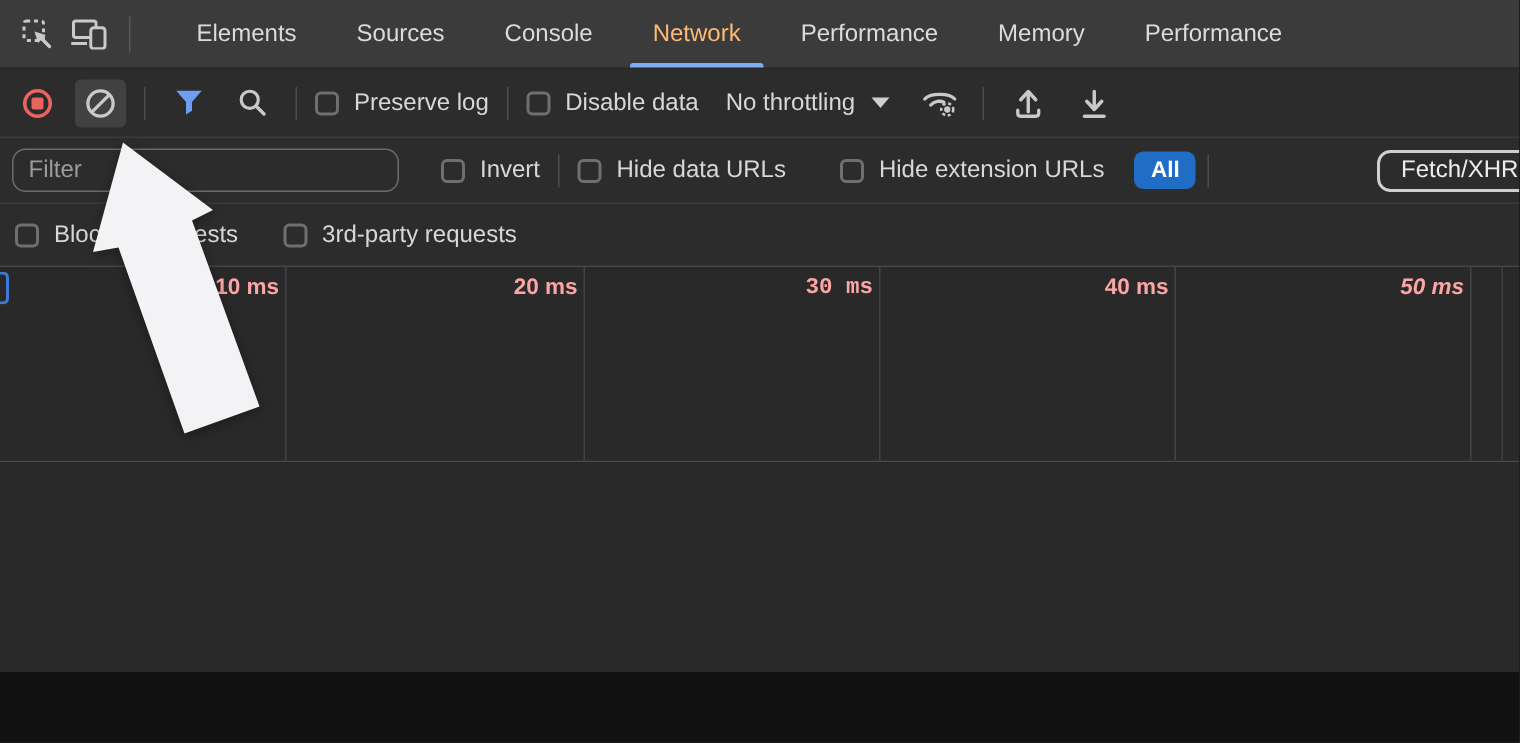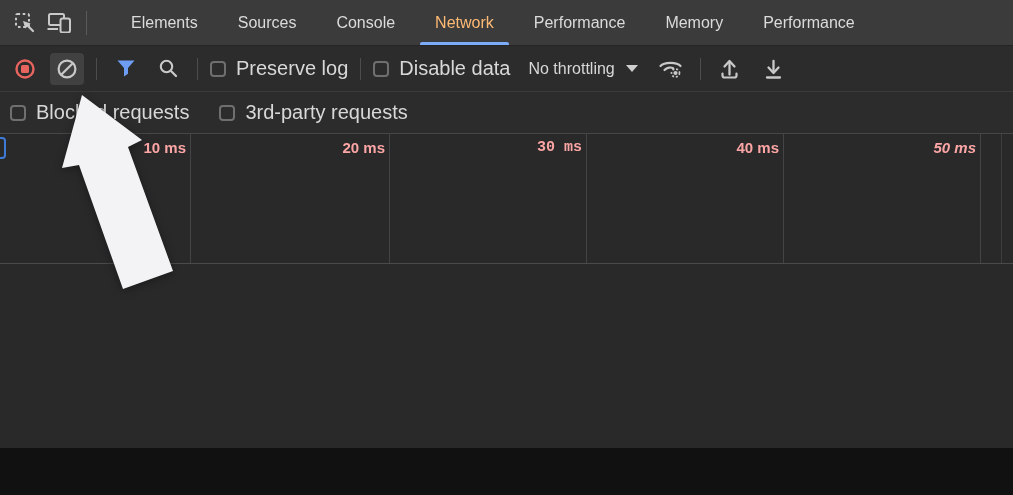--- a/index.html
+++ b/index.html
@@ -34,21 +34,21 @@
   .toolbar {
     height:46px; background:#2c2c2d; display:flex; align-items:center;
     padding:0 8px; border-bottom:1px solid #3a3a3b;
   }
   .tool-btn {
     width:34px; height:32px; display:flex; align-items:center; justify-content:center;
     border-radius:4px; flex:none;
   }
   .tool-btn.highlight { background:#414142; }
   .tsep { width:1px; height:22px; background:#4d4d4d; margin:0 12px; flex:none; }
-  .cb-group { display:flex; align-items:center; gap:10px; font-size:20px; color:#d8d8d8; white-space:nowrap; flex:none; }
+  .cb-group { display:flex; align-items:center; gap:10px; font-size:16px; color:#d8d8d8; white-space:nowrap; flex:none; }
   .checkbox {
     width:16px; height:16px; border:2px solid #6f6f6f; border-radius:4px;
     background:transparent; flex:none;
   }
   .throttle { display:flex; align-items:center; gap:11px; font-size:16px; color:#d8d8d8; margin-left:18px; flex:none; }
   .caret-down {
     width:0; height:0; border-left:6px solid transparent; border-right:6px solid transparent;
     border-top:7px solid #cfcfcf;
   }
   
@@ -206,20 +206,39 @@
       <span>
         <svg class="ic" width="21" height="22" viewBox="0 0 21 22">
           <path d="M10.5 3 V14" stroke="#c9c9c9" stroke-width="2.3" stroke-linecap="round"></path>
           <path d="M5.5 9.5 L10.5 15 L15.5 9.5" fill="none" stroke="#c9c9c9" stroke-width="2.3" stroke-linecap="round" stroke-linejoin="round"></path>
           <path d="M4 19.5 H17" stroke="#c9c9c9" stroke-width="2.3" stroke-linecap="round"></path>
         </svg>
       </span>
     </div>
   </div>
 
+  <div class="filterbar">
+    <input class="filter-input" type="text" placeholder="Filter" style="">
+    <div class="cb-group" style="margin-left:28px;">
+      <span class="checkbox"></span>
+      <span>Invert</span>
+    </div>
+    <div class="tsep"></div>
+    <div class="cb-group">
+      <span class="checkbox"></span>
+      <span>Hide data URLs</span>
+    </div>
+    <div class="cb-group" style="margin-left:36px;">
+      <span class="checkbox"></span>
+      <span>Hide extension URLs</span>
+    </div>
+    <div class="pill" style="margin-left:20px;">All</div>
+    <div class="tsep" style="margin:0 8px;"></div>
+    <div class="chip">Fetch/XHR</div>
+  </div>
 
   <div class="blockbar">
     <div class="cb-group">
       <span class="checkbox"></span>
       <span>Blocked requests</span>
     </div>
     <div class="cb-group">
       <span class="checkbox"></span>
       <span>3rd-party requests</span>
     </div>

